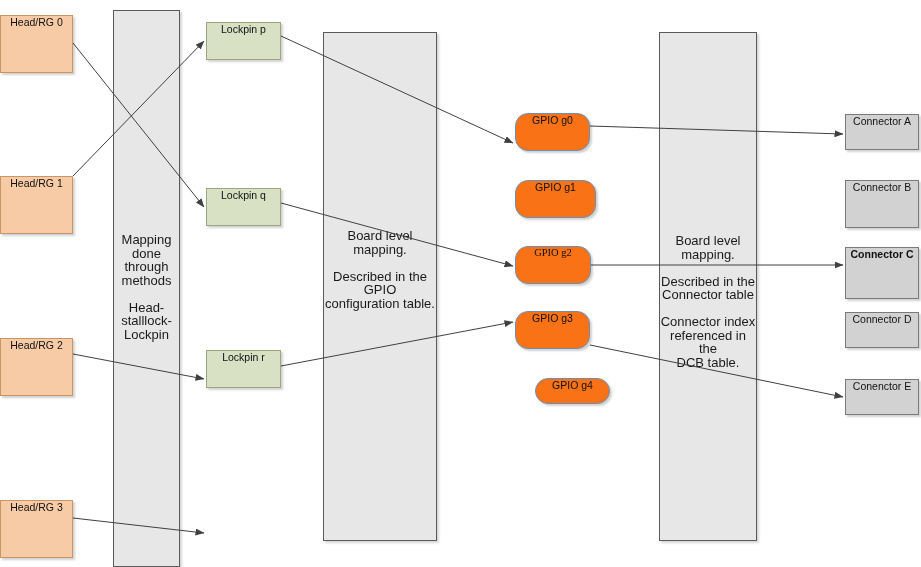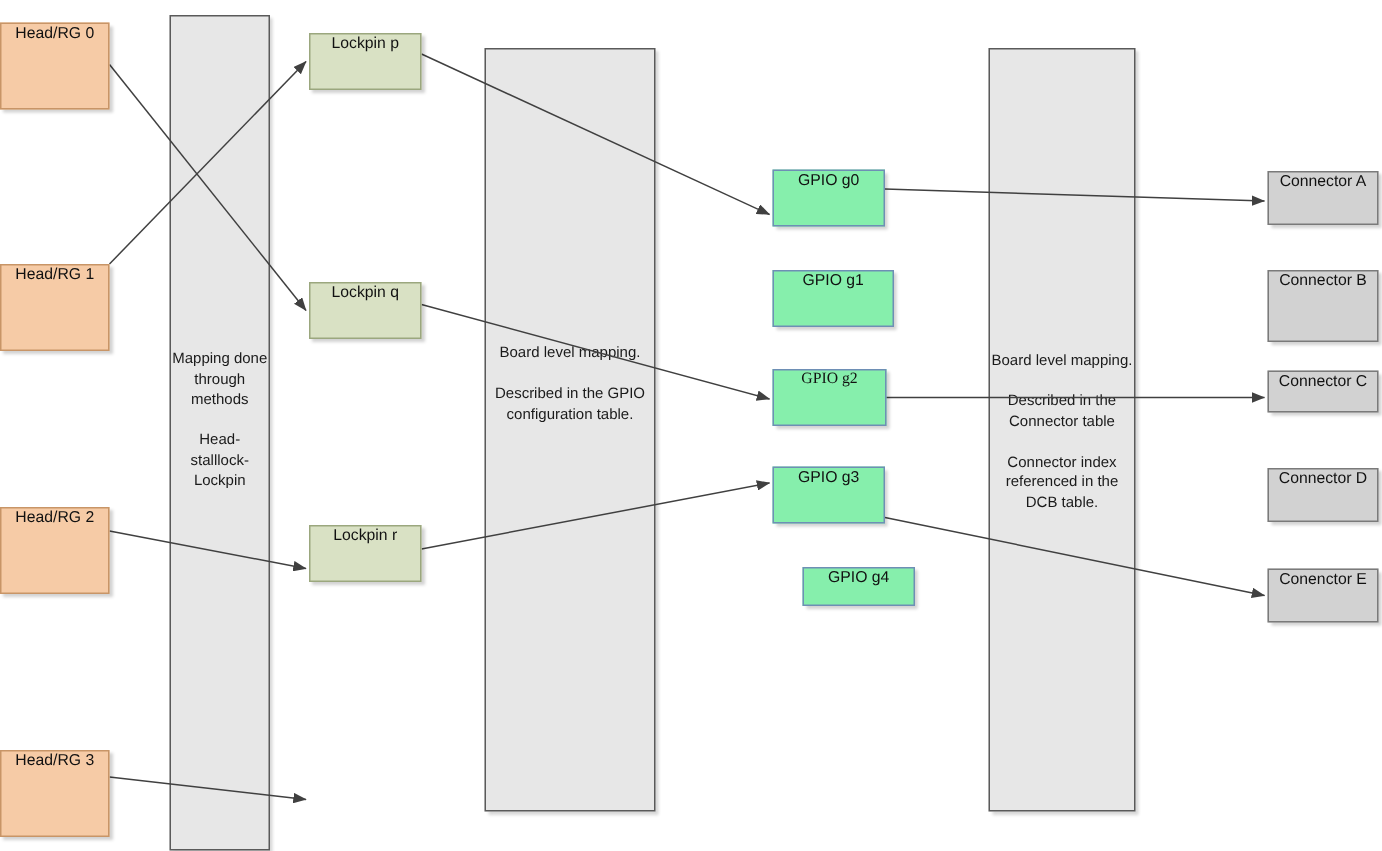--- a/index.html
+++ b/index.html
@@ -15,42 +15,42 @@
   .band{
     position:absolute;
     background:#E7E7E7;
     border:1px solid #5A5A5A;
     box-sizing:border-box;
     box-shadow:2px 2px 2px rgba(0,0,0,.16);
     display:flex;
     flex-direction:column;
     align-items:center;
     color:#1a1a1a;
-    font-size:10px;
+    font-size:13px;
     line-height:13.5px;
     text-align:center;
   }
   .band .band-text{white-space:pre-line;}
 
   
   .node{
     position:absolute;
     box-sizing:border-box;
     border:1px solid #5A5A5A;
     display:flex;
     align-items:flex-start;
     justify-content:center;
     font-size:10.5px;
     color:#111111;
     box-shadow:2px 2px 2px rgba(0,0,0,.18);
     text-align:center;
   }
   .node.head{background:#F6CBA6;border-color:#C89567;}
   .node.lockpin{background:#D9E1C4;border-color:#9BA77E;}
-  .node.gpio{background:#86efac;border-color:#6E8FB5;}
+  .node.gpio{background:#f97316;border-color:#6E8FB5;border-radius:13px;}
   .node.connector{background:#D2D2D2;border-color:#7A7A7A;}
 
   
   #edges{
     position:absolute;left:0;top:0;
     width:921px;height:567px;
     pointer-events:none;
   }
   #edges line{stroke:#404040;stroke-width:1;}
 </style>
@@ -143,21 +143,21 @@
   <div class="node gpio" id="gpio-4" style="left: 535px; top: 378px; width: 75px; height: 26px;">
     <span>GPIO g4</span>
   </div>
 
   <div class="node connector" id="conn-0" style="left: 845px; top: 114px; width: 74px; height: 36px;">
     <span>Connector A</span>
   </div>
   <div class="node connector" id="conn-1" style="left: 845px; top: 180px; width: 74px; height: 48px;">
     <span>Connector B</span>
   </div>
-  <div class="node connector" id="conn-2" style="left: 845px; top: 247px; width: 74px; height: 28px;">
+  <div class="node connector" id="conn-2" style="left: 845px; top: 247px; width: 74px; height: 52px; font-weight: bold;">
     <span>Connector C</span>
   </div>
   <div class="node connector" id="conn-4" style="left: 845px; top: 379px; width: 74px; height: 36px;">
     <span>Conenctor E</span>
   </div>
   <div class="node connector" id="conn-3" style="left: 845px; top: 312px; width: 74px; height: 36px;">
     <span>Connector D</span>
   </div>
 
 </div>

